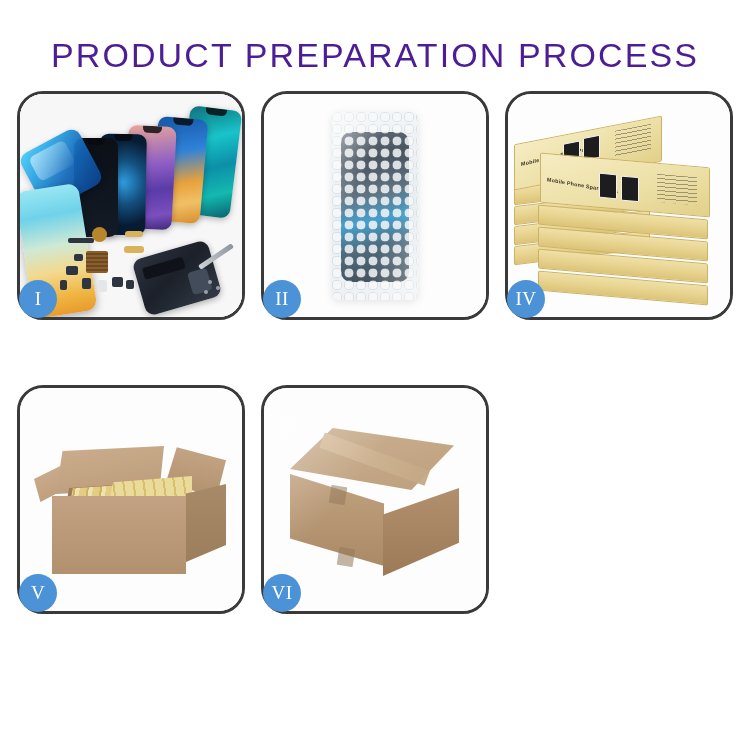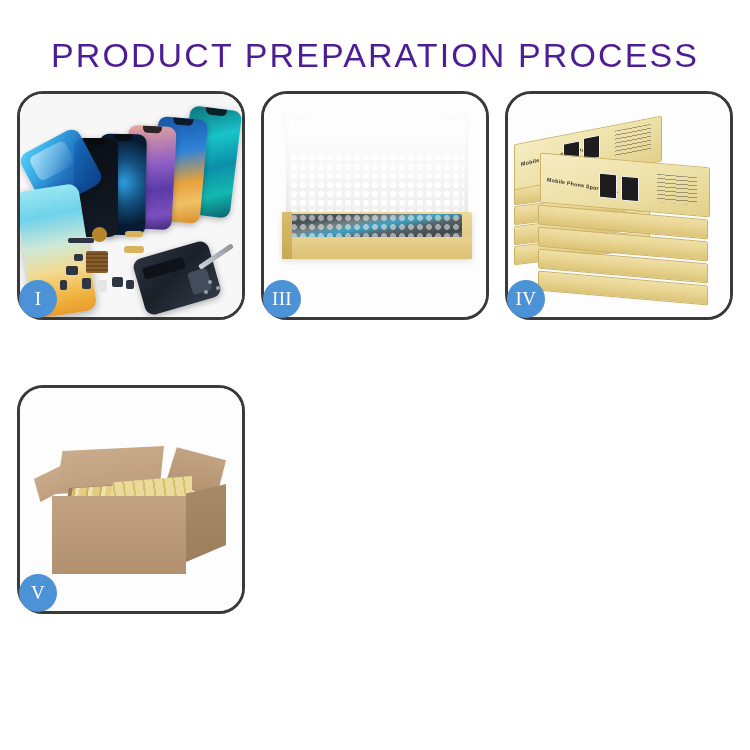--- a/index.html
+++ b/index.html
@@ -385,34 +385,32 @@
         <div class="part" style="left:92px; top:183px; width:11px; height:10px;"></div>
         <div class="part" style="left:106px; top:186px; width:8px; height:9px;"></div>
         <div class="part" style="left:40px; top:186px; width:7px; height:10px;"></div>
         <span class="screws" style="left:188px; top:186px;"></span>
         <span class="screws" style="left:196px; top:192px;"></span>
         <span class="screws" style="left:184px; top:196px;"></span>
       </div>
       <div class="badge">I</div>
     </div>
 
-
     <div class="panel">
       <div class="panel-inner">
-        <div class="k-lid-flapL"></div>
-        <div class="k-lid-flapR"></div>
-        <div class="k-lid"></div>
-        <div class="k-foam"></div>
-        <div class="k-tray"></div>
-        <div class="k-contents"></div>
-        <div class="k-tray-front"></div>
-        <div class="k-sideL"></div>
+        <div class="bw-bag">
+          <div class="bw-item"></div>
+          <div class="bw-bubbles2"></div>
+          <div class="bw-bubbles"></div>
+          <div class="bw-sheen"></div>
+        </div>
       </div>
-      <div class="badge">III</div>
+      <div class="badge">II</div>
     </div>
+
 
     <div class="panel">
       <div class="panel-inner">
         <div class="stack">
 
           <div class="sbox" style="left:6px;  top:84px;  width:134px; height:17px; transform:skewY(-7deg);"></div>
           <div class="sbox" style="left:6px;  top:104px; width:134px; height:17px; transform:skewY(-7deg);"></div>
           <div class="sbox" style="left:6px;  top:124px; width:134px; height:17px; transform:skewY(-7deg);"></div>
           <div class="sbox" style="left:6px;  top:144px; width:134px; height:17px; transform:skewY(-7deg);"></div>
 
@@ -448,15 +446,27 @@
         <div class="c-flap-right"></div>
         <div class="c-opening"></div>
         <div class="c-fill"></div>
         <div class="c-fill2"></div>
         <div class="c-body"></div>
         <div class="c-side"></div>
       </div>
       <div class="badge">V</div>
     </div>
 
+    <div class="panel">
+      <div class="panel-inner">
+        <div class="s-top"></div>
+        <div class="s-tape"></div>
+        <div class="s-front"></div>
+        <div class="s-right"></div>
+        <div class="s-tab" style="left:66px; top:98px; transform: rotate(9deg);"></div>
+        <div class="s-tab" style="left:74px; top:160px; transform: rotate(9deg);"></div>
+        <div class="s-wrap"></div>
+      </div>
+      <div class="badge">VI</div>
+    </div>
 
   </div>
 </div>
 
 </body></html>

